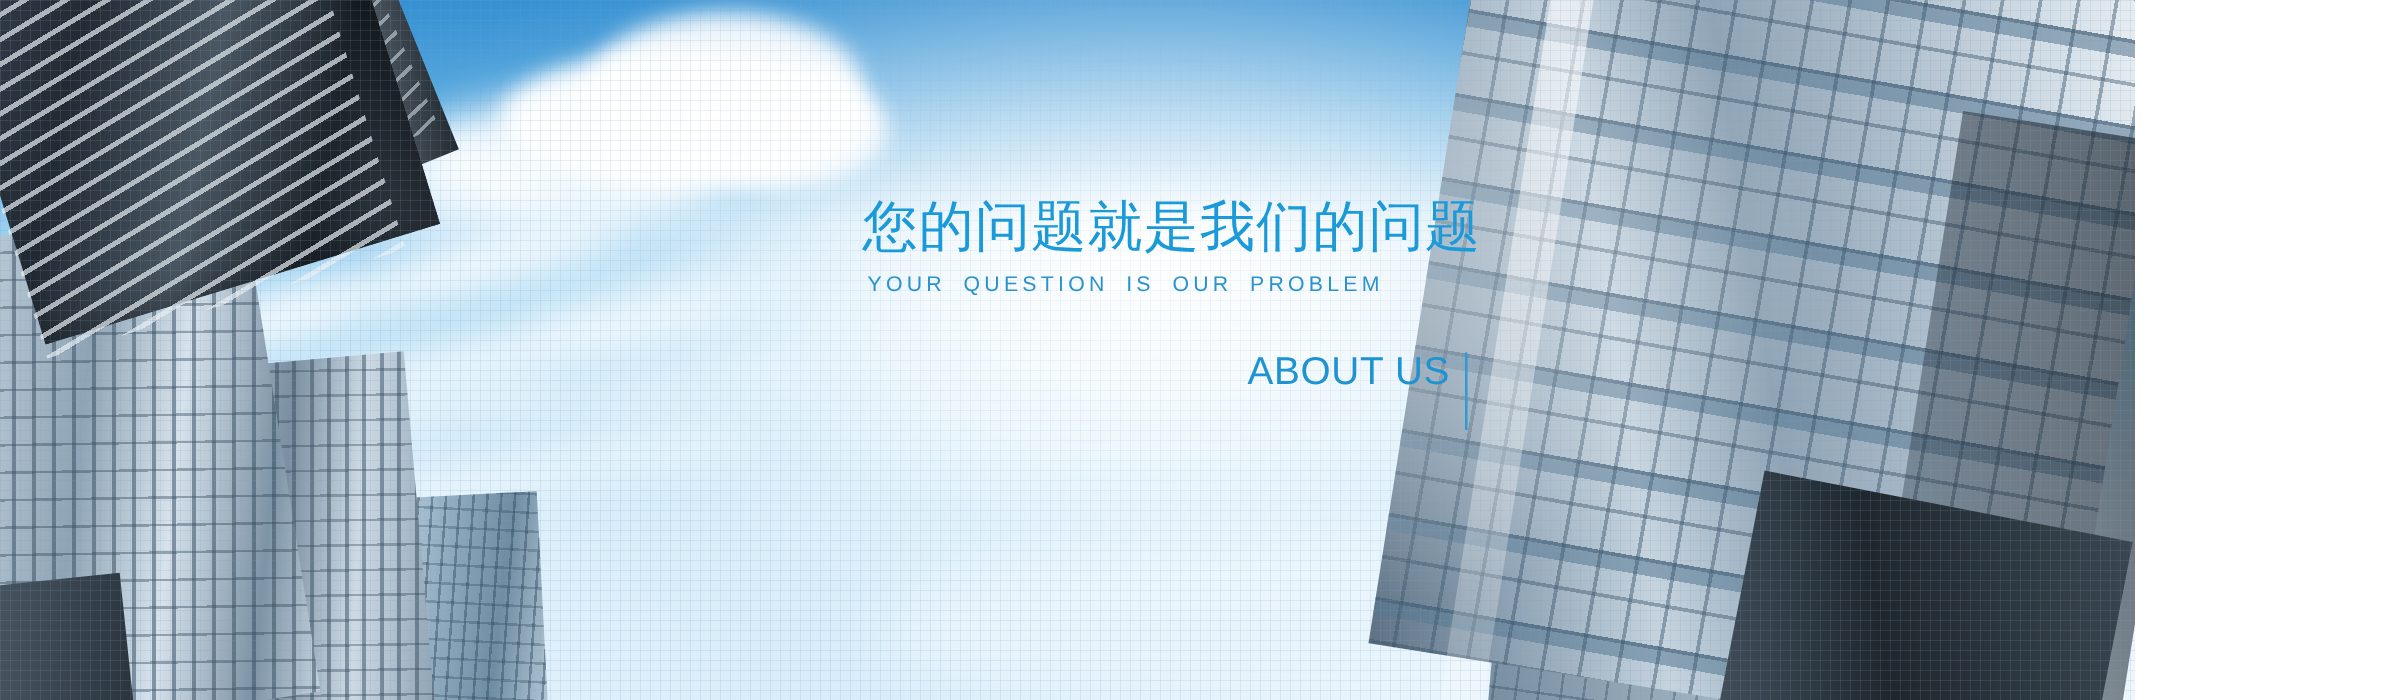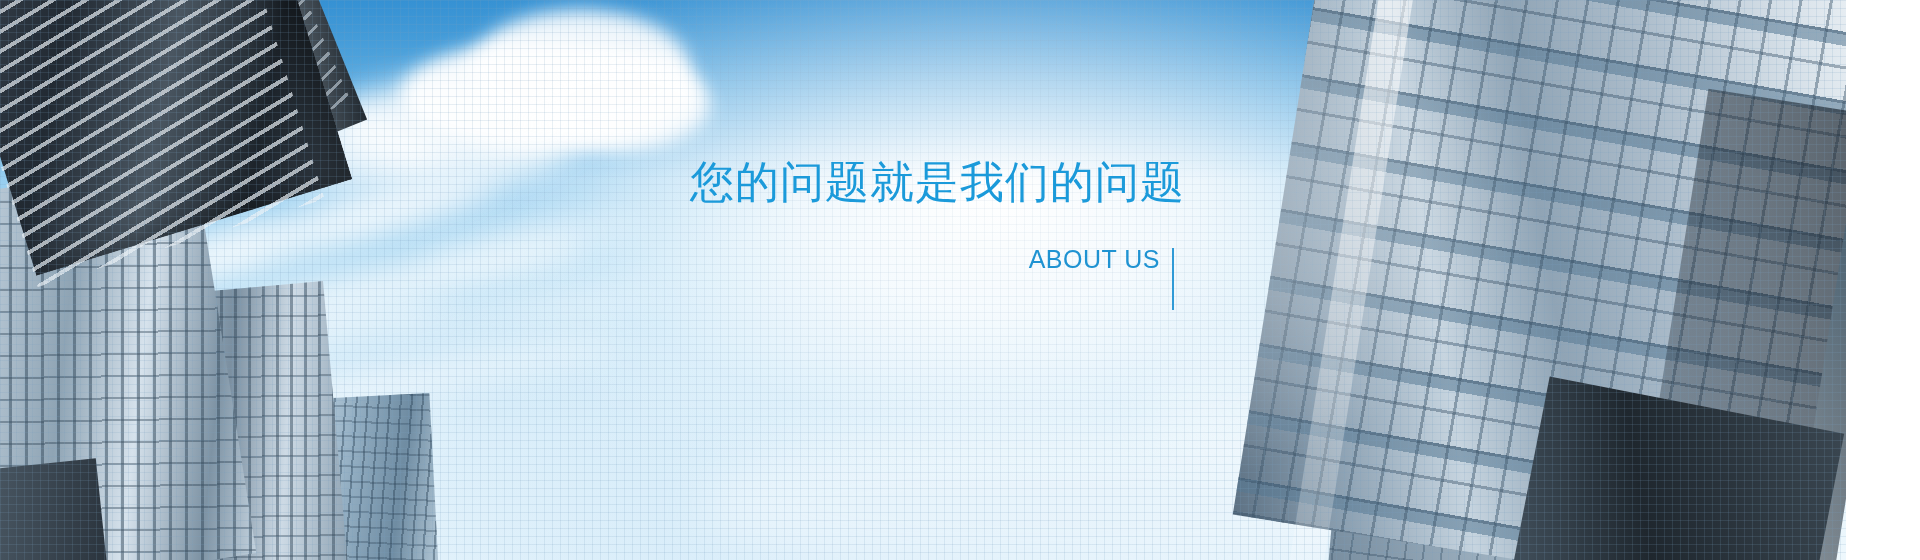--- a/index.html
+++ b/index.html
@@ -1,21 +1,21 @@
 <!DOCTYPE html>
 <html><head>
 <meta charset="utf-8">
 <title>Banner</title>
 <style>
   html,body{margin:0;padding:0;background:#fff;}
   body{font-family:"Liberation Sans","DejaVu Sans",sans-serif;}
 
   .banner{
     position:relative;
-    width:1846px;
+    width:1708px;
     height:560px;
     overflow:hidden;
     background:#404040;
   }
 
   
   .sky{
     position:absolute; inset:0;
     background:
       radial-gradient(ellipse 900px 520px at 54% 34%, #ffffff 0%, rgba(255,255,255,0.75) 22%, rgba(226,243,252,0.35) 46%, rgba(255,255,255,0) 68%),
@@ -240,21 +240,21 @@
     font-weight:400;
   }
   .tagline{
     margin-top:40px;
     text-align:right;
     padding-right:14px;
     position:relative;
     width:470px;
   }
   .tag-en{
-    font-size:25px;
+    font-size:31px;
     letter-spacing:.5px;
     color:#1f93d2;
     line-height:1.25;
     font-weight:400;
   }
   .tag-cn{
     font-size:22px;
     letter-spacing:2px;
     color:#1f93d2;
     line-height:1.35;
@@ -322,20 +322,21 @@
   <div class="slats2"></div>
   <div class="bldg b-dark"></div>
   <div class="slats"></div>
 
   <div class="grid"></div>
   <div class="grid-fade"></div>
 
   <div class="copy">
     <h1 class="headline">您的问题就是我们的问题</h1>
 
+    <div class="subhead">YOUR  QUESTION IS  OUR  PROBLEM</div>
 
     <div class="tagline">
       <div class="tag-rule"></div>
       <div class="tag-en">ABOUT US</div>
     </div>
   </div>
 
 </div>
 
 </body></html>

